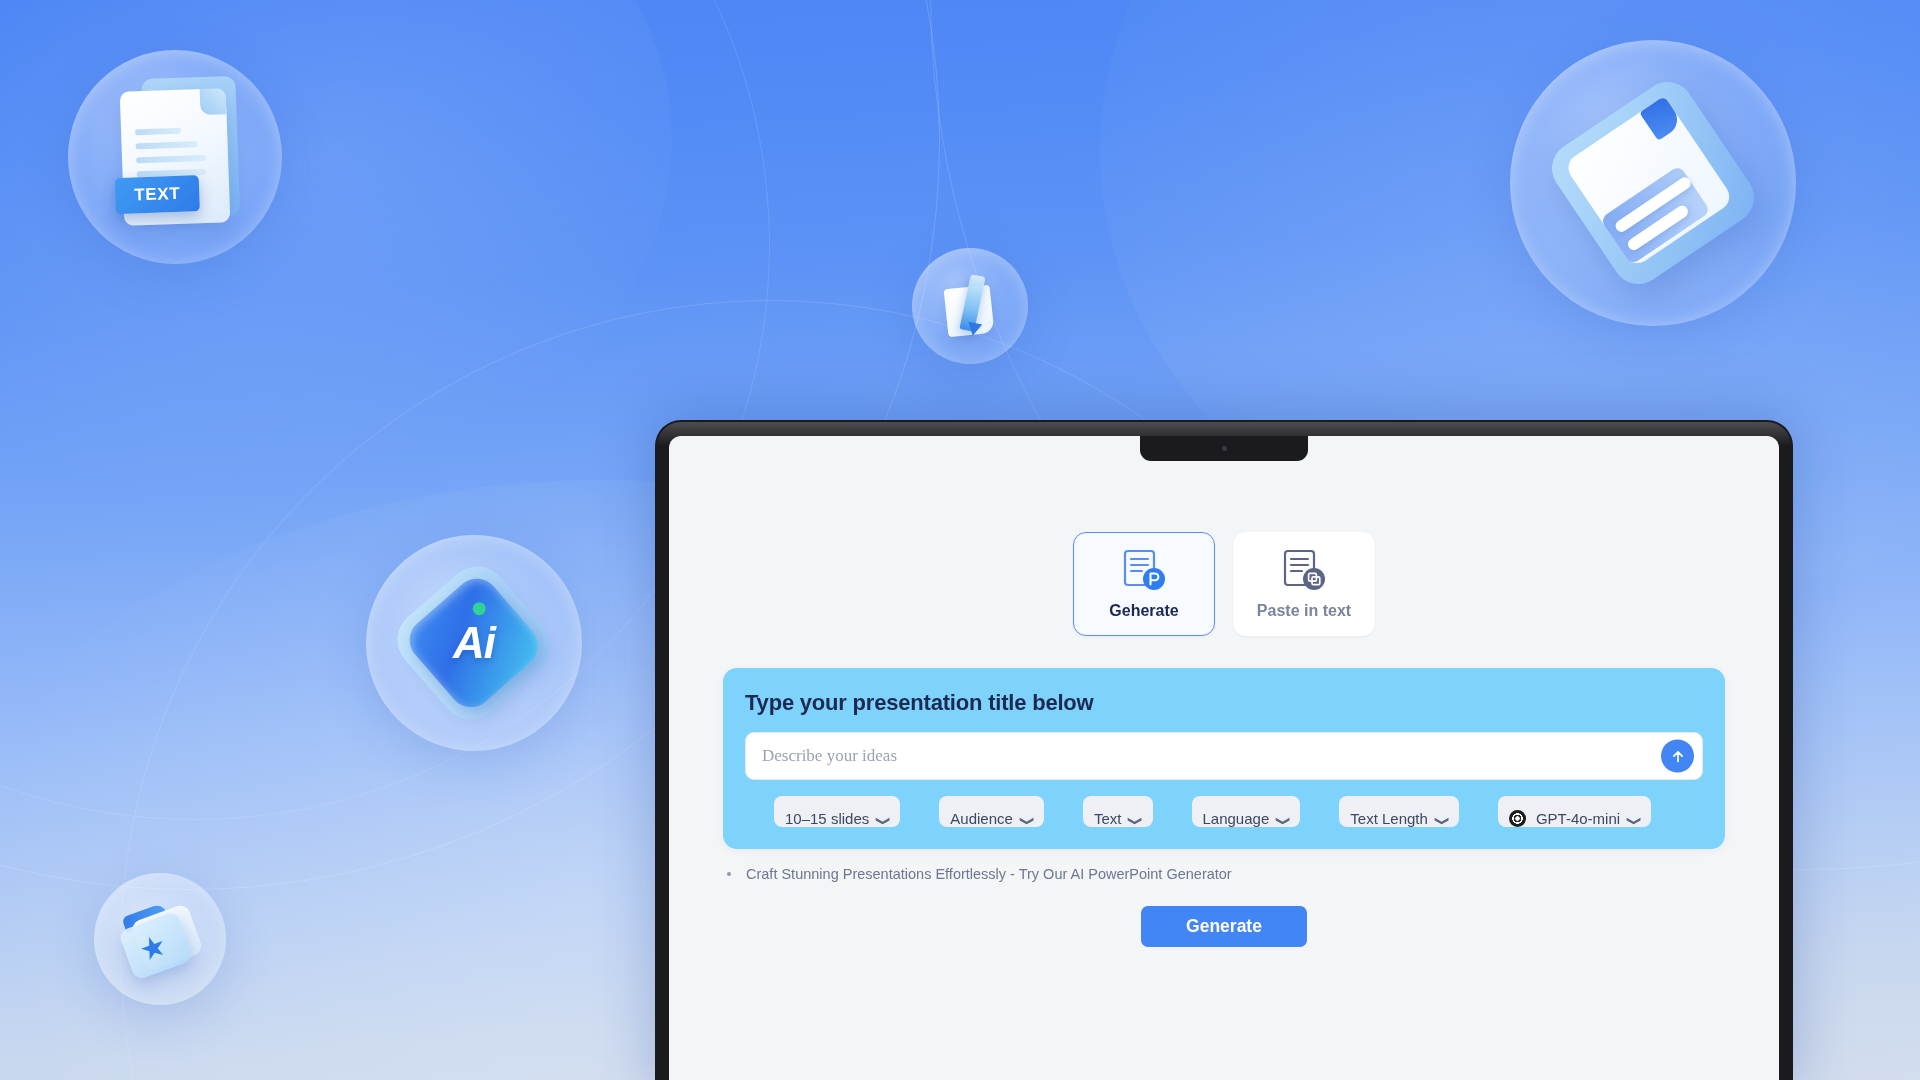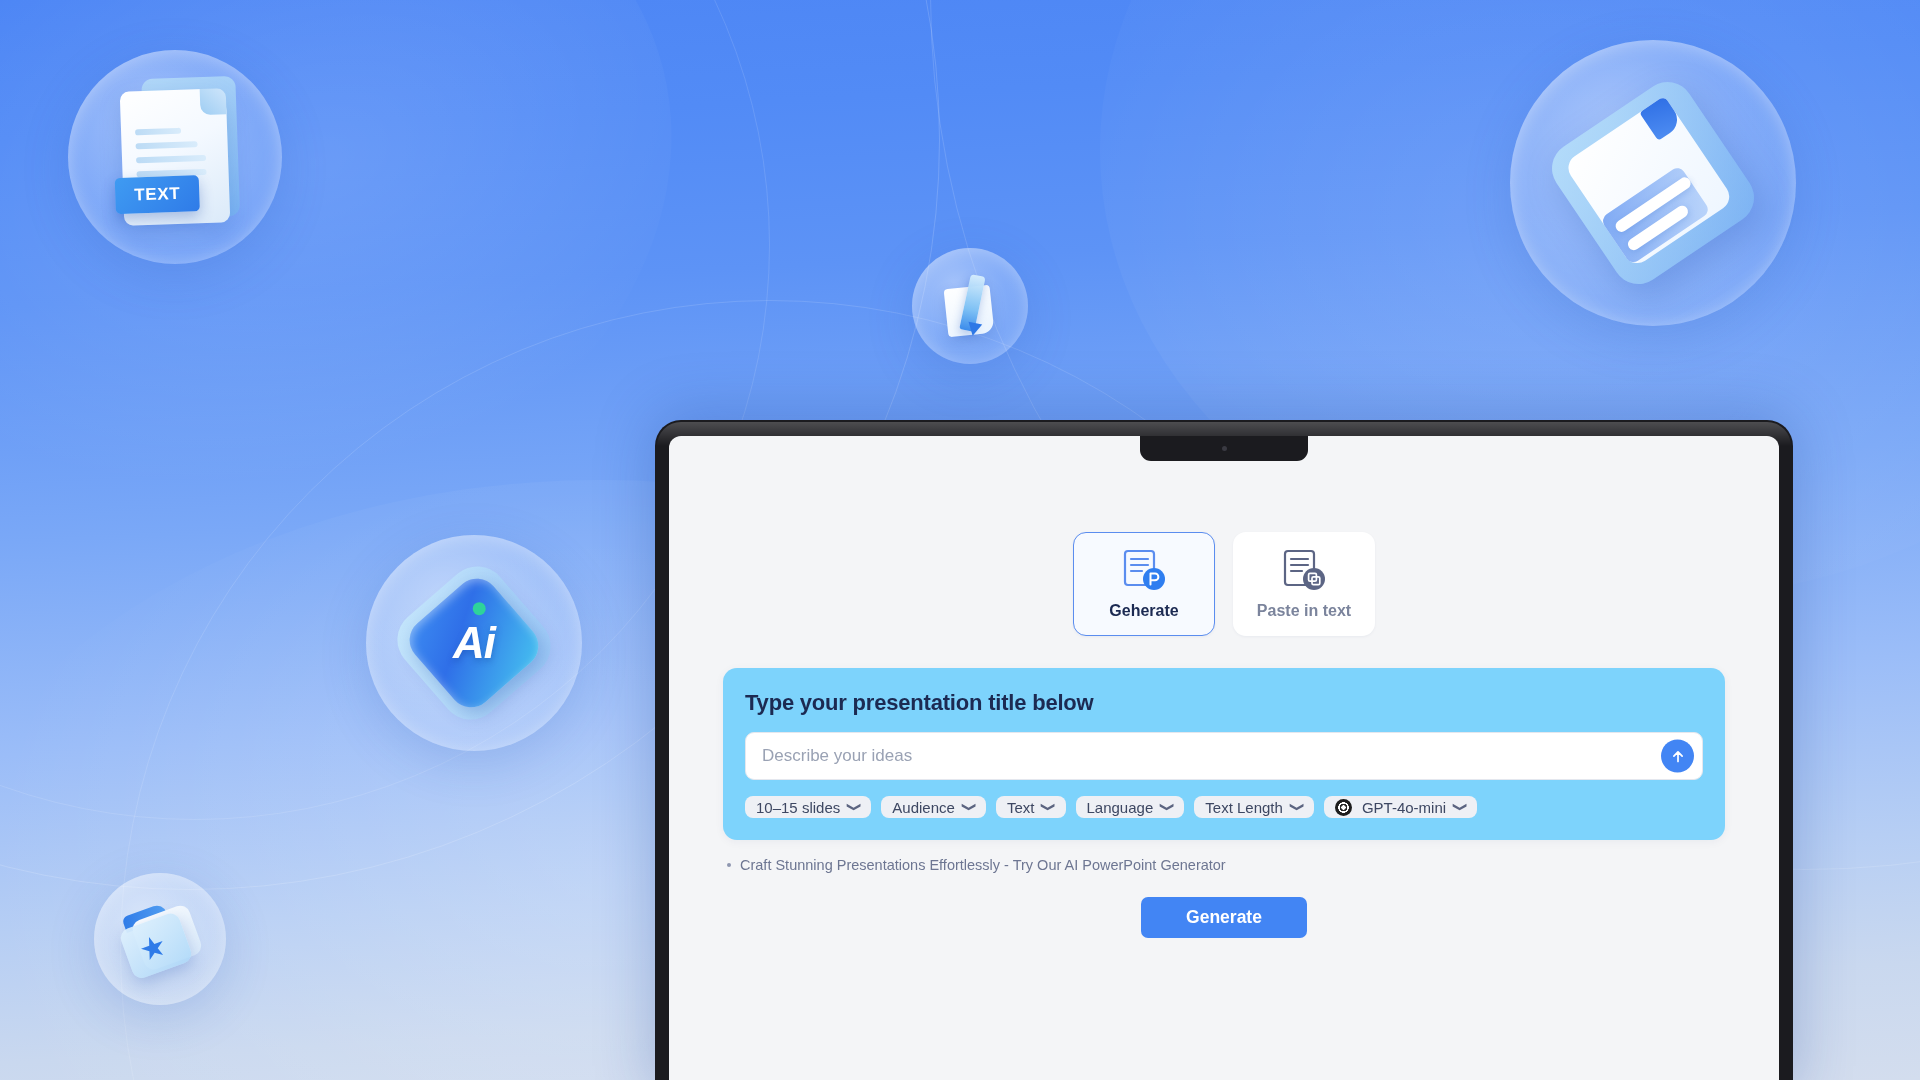--- a/index.html
+++ b/index.html
@@ -313,52 +313,53 @@
     margin-top: 16px;
   }
   .text-input {
     width: 100%; height: 48px;
     border: 1px solid #e4e7ee;
     border-radius: 9px;
     padding: 0 62px 0 16px;
     font-size: 17px; color: #1c2a52;
     background: #fff;
     outline: none;
-    font-family: Liberation Sans, sans-serif;
+    font-family: Liberation Serif, serif;
   }
   .text-input::placeholder { color: #9aa2b4; }
   .submit-btn {
     position: absolute; right: 9px; top: 50%; transform: translateY(-50%);
     width: 33px; height: 33px; border-radius: 50%;
     background: #4285f4; border: none;
     display: flex; align-items: center; justify-content: center;
     cursor: pointer;
   }
 
   .chips { display: flex; gap: 10px; margin-top: 16px; flex-wrap: nowrap; }
   .chip {
-    height: 22px;
+    height: 31px;
     background: #eef0f5;
     border-radius: 8px;
-    display: flex; align-items: center; gap: 10px;
+    display: flex; align-items: flex-end; gap: 10px;
     padding: 0 11px;
     font-size: 15px; color: #3d4762;
     cursor: pointer;
     white-space: nowrap;
+    margin-left: 29px;
   }
   .chip .chev { color: #5b6480; font-size: 12px; line-height: 1; }
   .chip .gpt-mark {
     width: 17px; height: 17px; flex: 0 0 17px;
     border-radius: 50%;
     background: radial-gradient(circle at 50% 50%, #ffffff 0 18%, #2a2a2a 19% 32%, #ffffff 33% 44%, #1d1d1d 45% 100%);
     position: relative;
   }
 
   .tagline {
-    display: flex; align-items: center; gap: 9px;
+    display: flex; align-items: center; gap: 15px;
     margin-top: 17px; padding-left: 4px;
     font-size: 14.5px; color: #6d7692;
   }
   .tagline .bullet {
     width: 4px; height: 4px; border-radius: 50%; background: #8e97b0;
   }
 
   .generate-wrap { display: flex; justify-content: center; margin-top: 24px; }
   .generate-btn {
     width: 166px; height: 41px;

